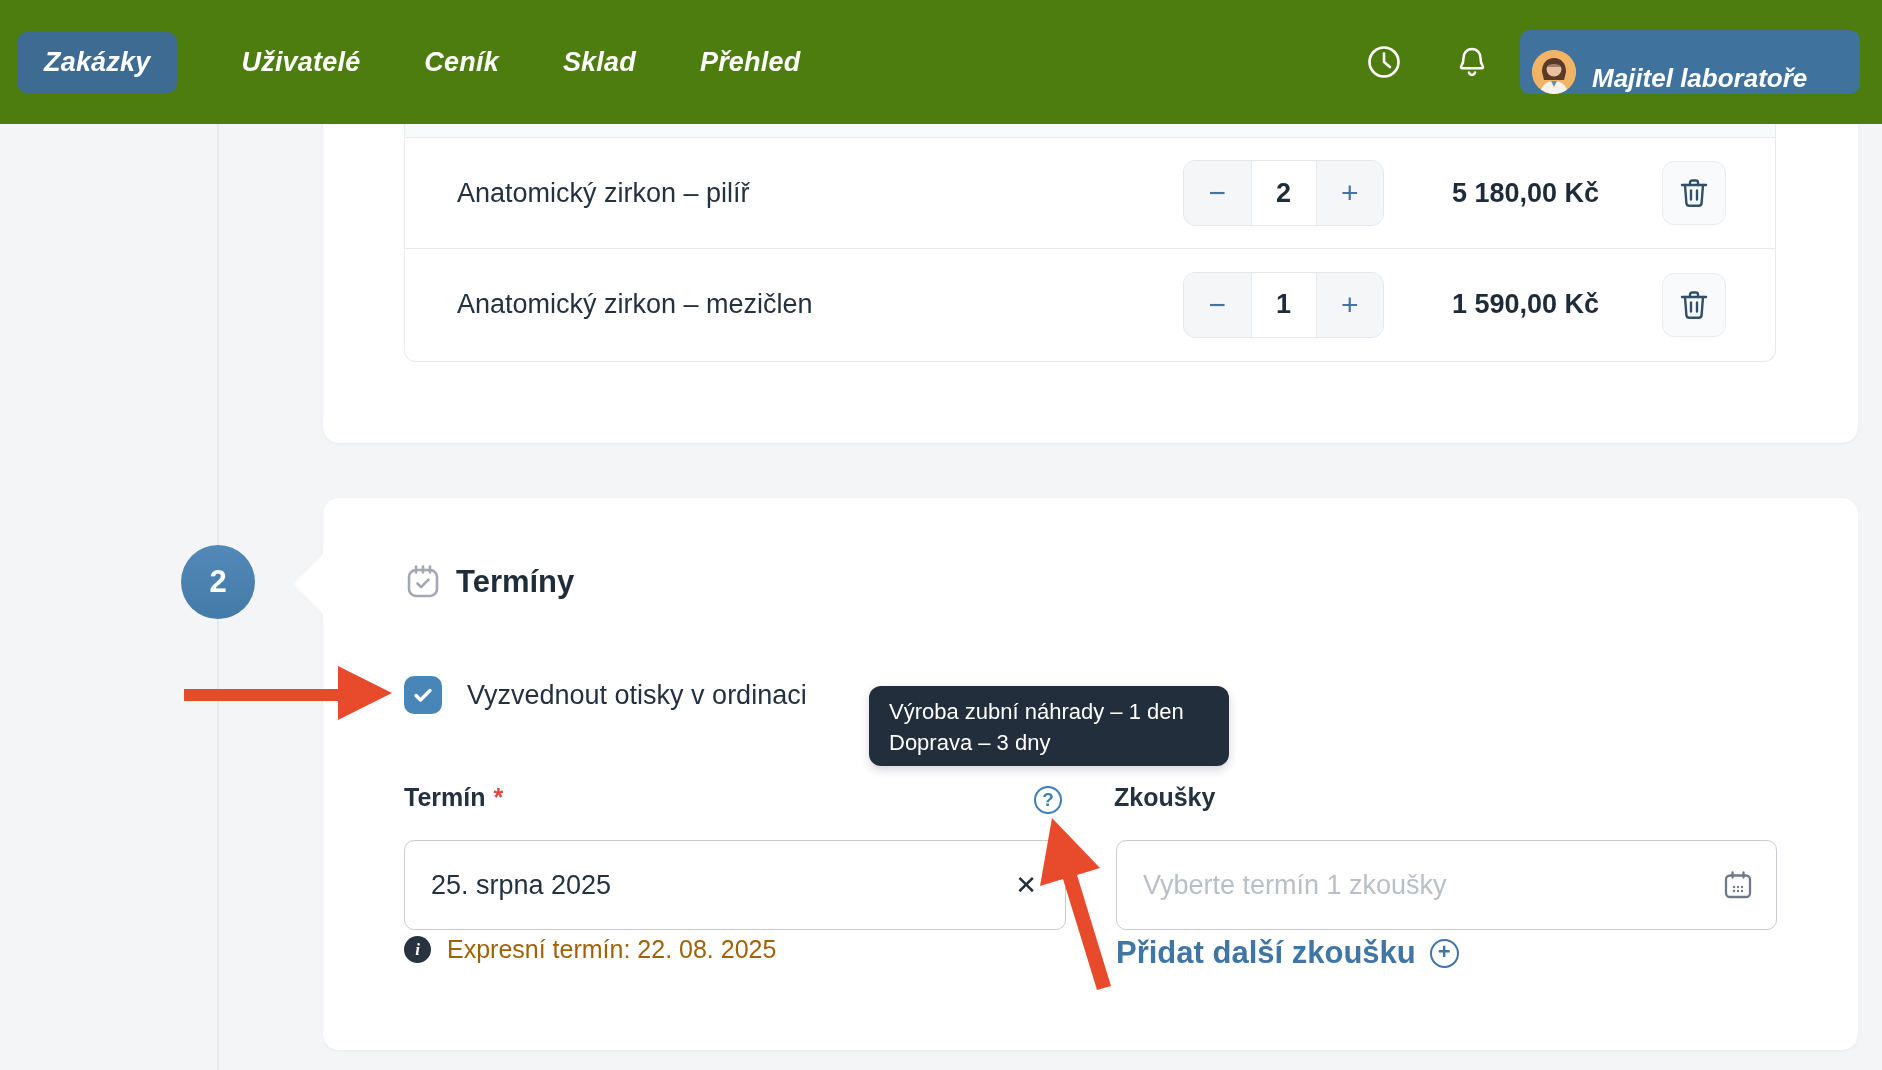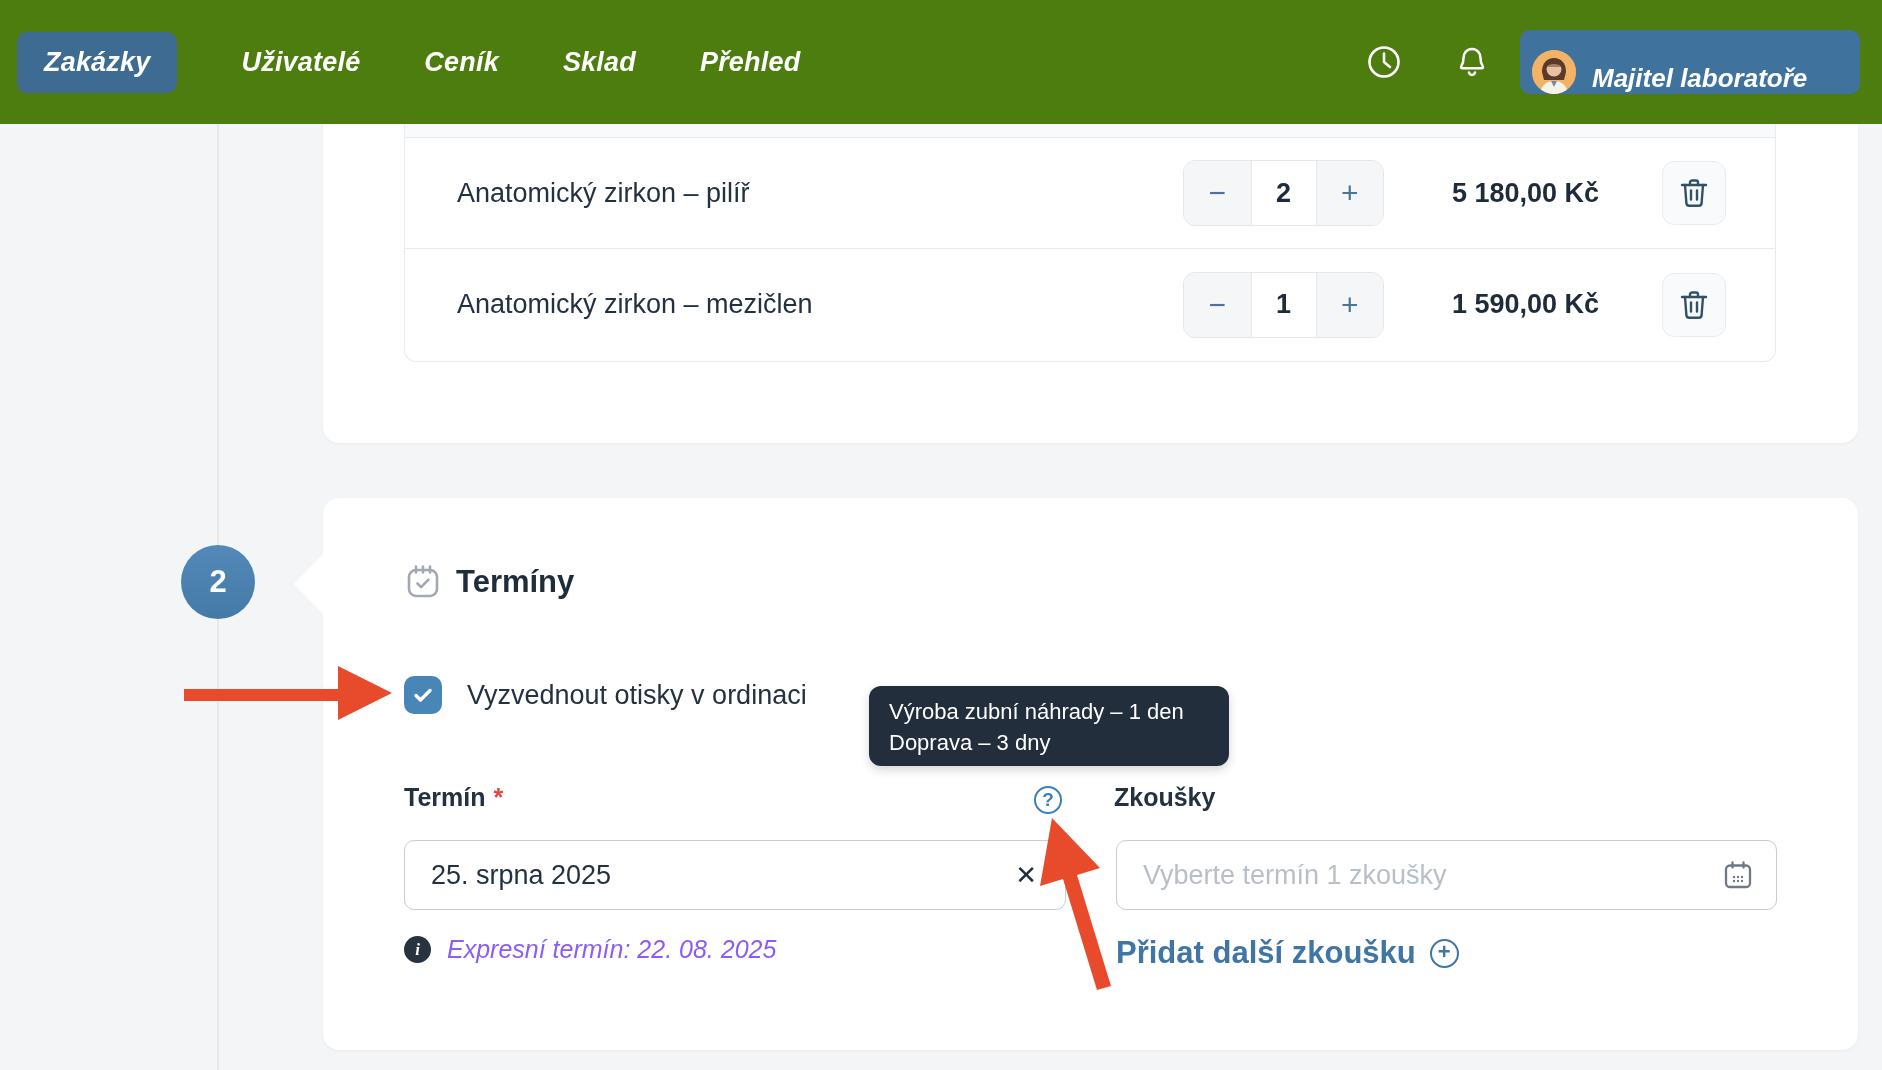--- a/index.html
+++ b/index.html
@@ -119,39 +119,39 @@
   }
   .lbl-termin { left:81px; }
   .lbl-zkousky { left:791px; }
   .req-mark { color:#e0493c; margin-left:8px; font-weight:600; }
   .help-icon {
     position:absolute; left:711px; top:288px; width:28px; height:28px; border-radius:50%;
     border:2.5px solid #3e80b4; color:#3e80b4; font-size:19px; font-weight:700;
     display:flex; align-items:center; justify-content:center; cursor:pointer;
   }
   .input-box {
-    position:absolute; top:342px; height:70px; border:1.5px solid #c7ccd2; border-radius:10px;
+    position:absolute; top:342px; height:90px; border:1.5px solid #c7ccd2; border-radius:10px;
     background:#fff; display:flex; align-items:center;
   }
   .input-termin { left:81px; width:662px; }
   .input-zkousky { left:793px; width:661px; }
   .input-box input {
     flex:1; height:100%; border:none; outline:none; background:transparent;
     font-family:inherit; font-size:27px; color:#243140; padding:0 0 0 26px;
   }
   .input-box input::placeholder { color:#b9bfc7; opacity:1; }
   .clear-x { font-size:26px; font-weight:600; color:#222f3d; padding:0 28px 0 10px; cursor:pointer; }
   .cal-input-icon { padding:0 22px 0 10px; cursor:pointer; display:flex; }
   .info-row { position:absolute; left:81px; top:437px; display:flex; align-items:center; gap:16px; }
   .info-icon {
     width:27px; height:27px; border-radius:50%; background:#27333f; color:#fff;
     font-size:17px; font-weight:700; font-family:"Liberation Serif","DejaVu Serif",serif;
     display:flex; align-items:center; justify-content:center; font-style:italic;
   }
-  .info-text { font-size:25px; font-weight:500; color:#8b5cf6;font-style:italic; }
+  .info-text { font-size:25px; font-weight:500; color:#a16207; }
   .add-link { position:absolute; left:793px; top:437px; display:flex; align-items:center; gap:14px; cursor:pointer; }
   .add-link-text { color:#4076a6; font-size:31px; font-weight:700; }
   .plus-icon {
     width:29px; height:29px; border-radius:50%; border:2.5px solid #4076a6; color:#4076a6;
     font-size:22px; font-weight:600; display:flex; align-items:center; justify-content:center; padding-bottom:2px;
   }
 
   .annotation-layer { position:absolute; left:0; top:0; width:1882px; height:1070px; pointer-events:none; z-index:40; }
 </style>
 </head>

